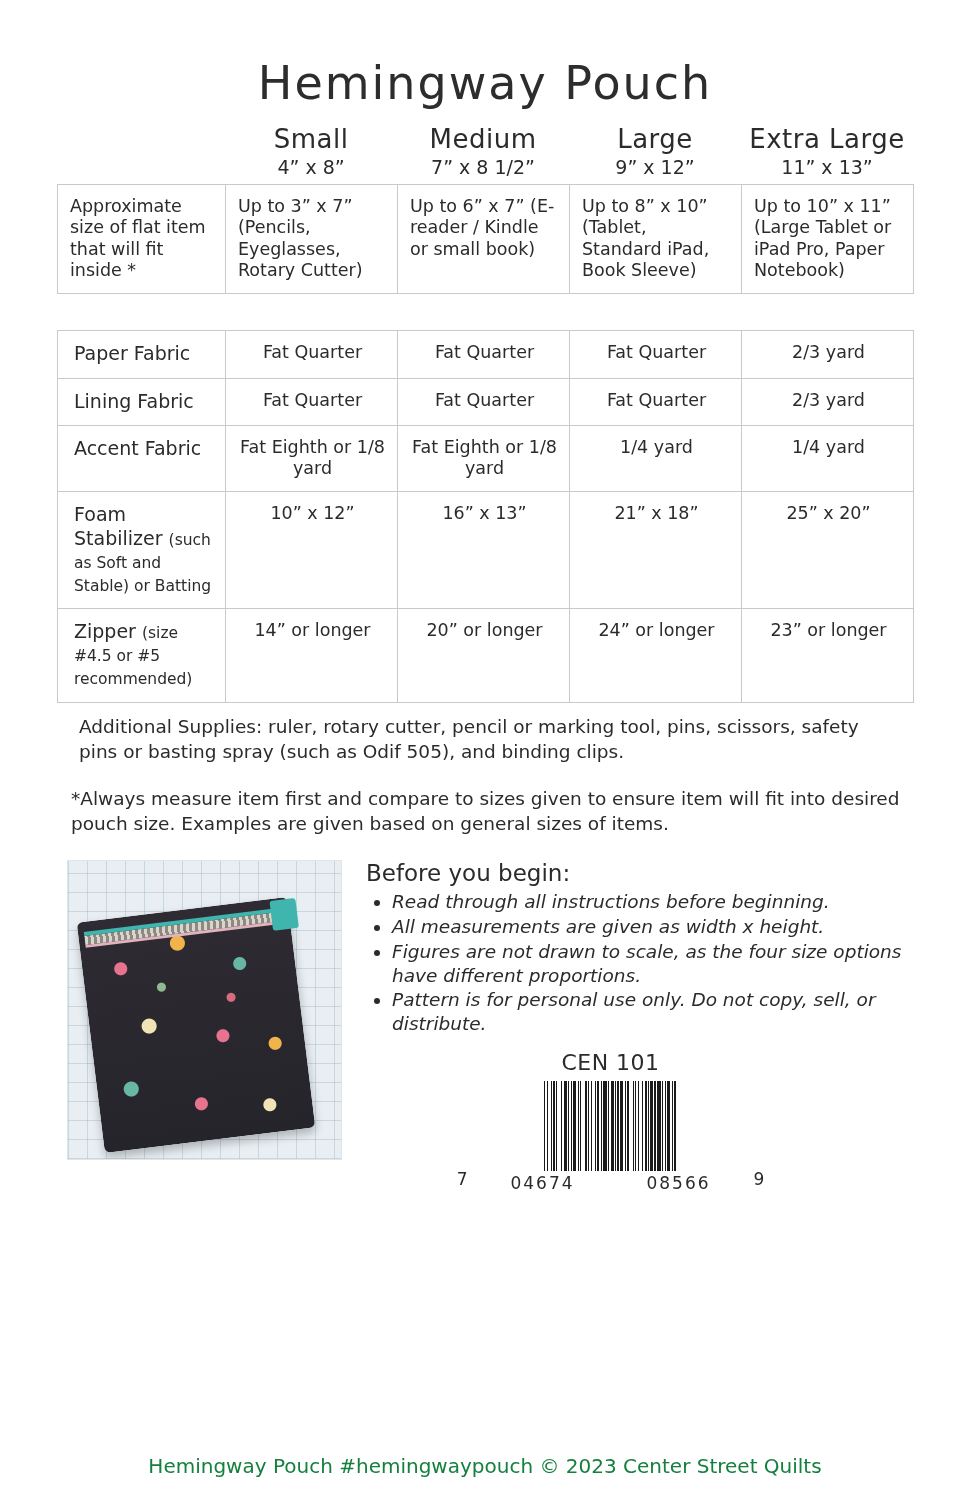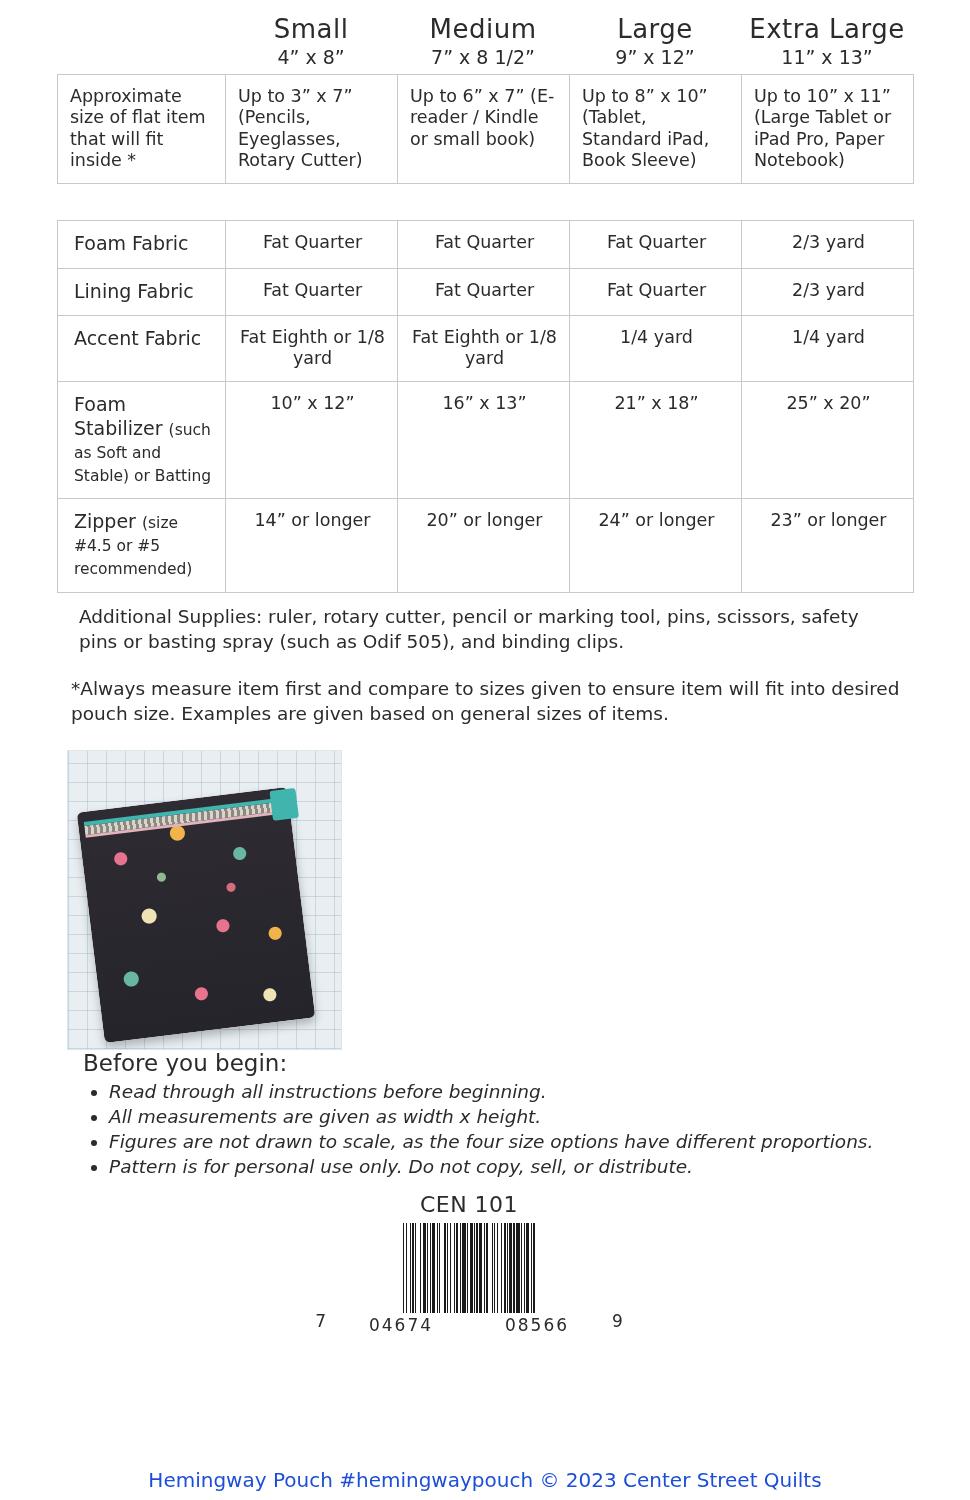--- a/index.html
+++ b/index.html
@@ -94,21 +94,20 @@
     line-height: 1.35;
     margin-top: 22px;
     padding-left: 14px;
     padding-right: 10px;
   }
 
   .lower {
     display:flex;
     margin-top: 24px;
     padding-left: 10px;
-    flex-direction: column;
   }
   .photo-wrap { width: 283px; }
   .photo {
     width: 275px; height: 300px;
     background:
       linear-gradient(#e8eef2,#e8eef2);
     position:relative;
     overflow:hidden;
     border:1px solid #dfe6ea;
   }
@@ -194,28 +193,29 @@
     position:absolute; bottom:0; left:0; right:0;
     display:flex; justify-content:space-around;
     font-size:17px; letter-spacing:2px;
   }
 
   .footer {
     position:absolute;
     bottom: 22px; left:0; right:0;
     text-align:center;
     font-size: 20px;
-    color:#1d4ed8;
+    color:#15803d;
   }
 </style>
 </head>
 <body>
 
 <div class="page">
 
+  <div class="title">Hemingway Pouch</div>
 
 
   <div class="content">
 
     <div class="colhead">
       <div class="c0"></div>
       <div class="c">
         <div class="name">Small</div>
         <div class="dim">4” x 8”</div>
       </div>
@@ -242,21 +242,21 @@
         <td>Up to 8” x 10” (Tablet, Standard iPad, Book Sleeve)</td>
         <td>Up to 10” x 11” (Large Tablet or iPad Pro, Paper Notebook)</td>
       </tr>
     </tbody>
       </table>
 
     <table class="grid t2">
       <tbody>
           <tr>
         <td class="label">
-          <span>Foam Fabric</span>
+          <span>Paper Fabric</span>
         </td>
         <td class="wide">Fat Quarter</td>
         <td class="wide">Fat Quarter</td>
         <td class="wide">Fat Quarter</td>
         <td class="wide">2/3 yard</td>
       </tr>
       <tr>
         <td class="label">
           <span>Lining Fabric</span>
         </td>

